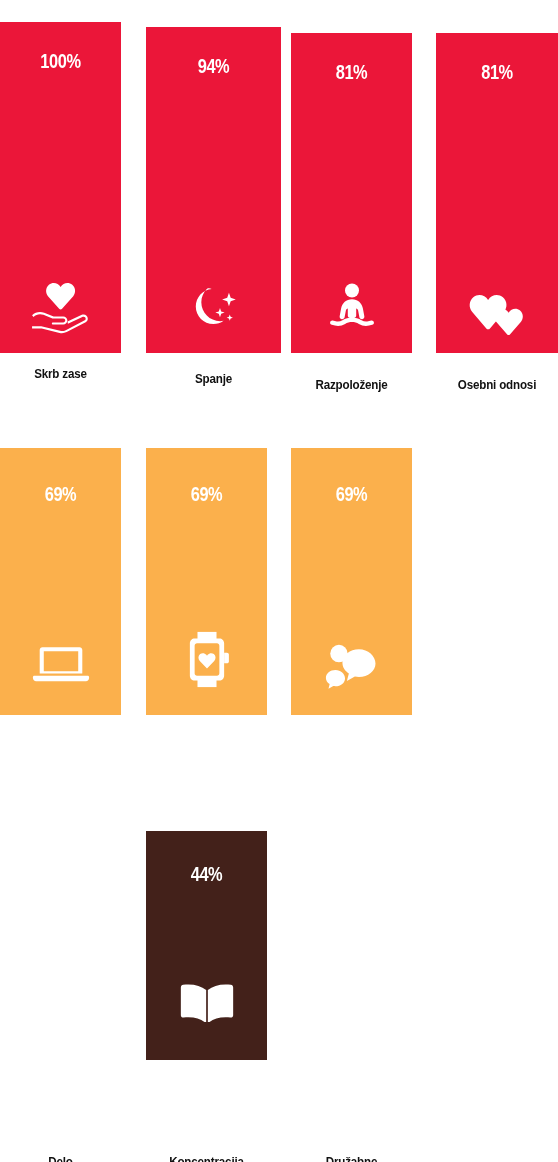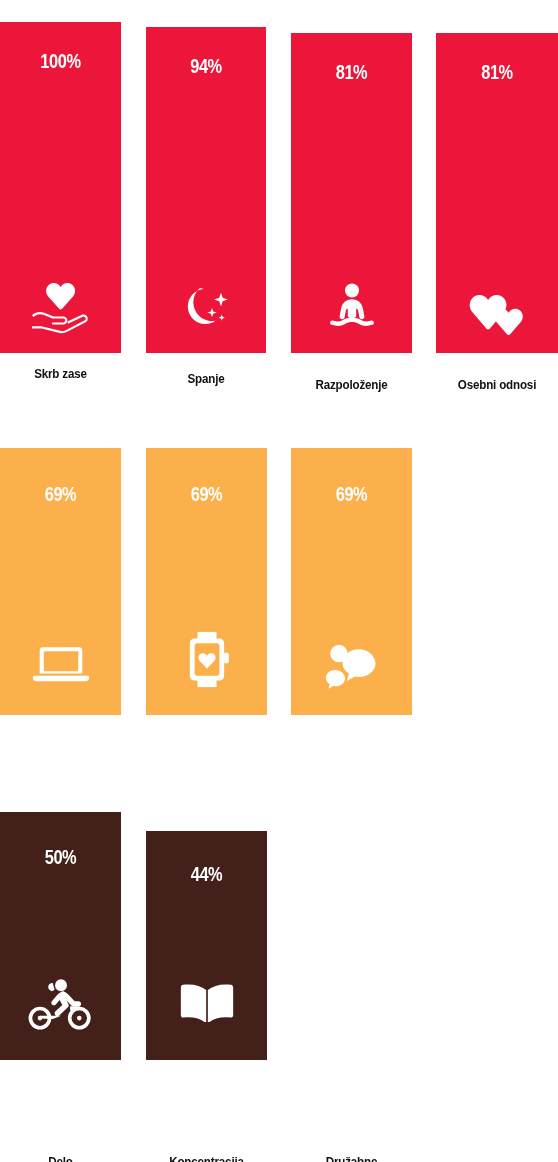--- a/index.html
+++ b/index.html
@@ -91,21 +91,21 @@
         <path d="M31.6 6.2c2.6-4.3 8.3-5.4 12.1-2.2 3.5 3 3.9 8.2 1 11.8l-11.6 13c-.8.9-2.2.9-3 0l-11.6-13c-2.9-3.6-2.5-8.8 1-11.8 3.8-3.2 9.5-2.1 12.1 2.2z"></path>
         <path d="M2 35.5c3.4-3.4 8.2-4.3 12.6-2.6l9.8 3.9h9.9c2.4 0 4.3 1.9 4.3 4.2 0 2.3-1.9 4.2-4.3 4.2H23.6c-.6 0-1.1-.5-1.1-1.1s.5-1.1 1.1-1.1h10.7c1.2 0 2.1-.9 2.1-2s-.9-2-2.1-2H24c-.3 0-.6-.1-.9-.2l-9.3-3.7c-3.6-1.4-7.6-.6-10.3 2.2"></path>
         <path d="M38.7 41.9l14.9-6.8c2.9-1.3 6.2.8 6.2 4 0 1.5-.8 2.9-2.2 3.6L37.9 52.9c-2.3 1.2-4.9 1.5-7.4.9L12 49.3c-.5-.1-1-.1-1.5-.1H2v-2.2h8.5c.7 0 1.4.1 2.1.2l18.5 4.5c1.9.5 4 .3 5.8-.7l19.7-10.2c.6-.3 1-1 1-1.7 0-1.5-1.5-2.5-2.9-1.9l-15.5 7.1"></path>
       </svg>
     </div>
     <div class="bar-label" style="top:343px;">
       <div>Skrb zase</div>
     </div>
   </div>
 
-  <div class="bar-group" style="left:146px; top:27px; width:120px; height:326px;">
+  <div class="bar-group" style="left:146px; top:27px; width:135px; height:326px;">
     <div class="bar" style="height:326px; background:#EB1639;"></div>
     <div class="bar-value" style="top:29px;">94%</div>
     <div class="bar-icon" style="top:253px; height:56px;">
       <svg viewBox="0 0 64 56" width="58" height="51" aria-hidden="true">
         <path d="M29.5 6.5c-9.9.9-17.6 9.2-17.6 19.3 0 10.7 8.7 19.4 19.4 19.4 4.2 0 8.1-1.3 11.3-3.6-1.2.2-2.5.4-3.8.4-11.5 0-20.8-9.3-20.8-20.8 0-5.6 2.2-10.7 5.8-14.4.6-.7 2.3-1.9 5.7-.3z"></path>
         <path d="M48.5 10.5l1.9 5.6 5.6 1.9-5.6 1.9-1.9 5.6-1.9-5.6-5.6-1.9 5.6-1.9z"></path>
         <path d="M38.6 27.4l1.3 3.8 3.8 1.3-3.8 1.3-1.3 3.8-1.3-3.8-3.8-1.3 3.8-1.3z"></path>
         <path d="M49.4 34.7l.9 2.5 2.5.9-2.5.9-.9 2.5-.9-2.5-2.5-.9 2.5-.9z"></path>
       </svg>
     </div>
@@ -183,38 +183,20 @@
         <path d="M40 6c-10.5 0-19 6.9-19 15.5 0 5 2.9 9.5 7.4 12.3l-2.3 8.6 9.2-5c1.5.3 3.1.5 4.7.5 10.5 0 19-6.9 19-15.5s-8.5-16.4-19-16.4z"></path>
         <path d="M13 30c-6.1 0-11 4-11 9 0 2.9 1.7 5.5 4.3 7.1l-1.3 5.3 5.5-3.1c.8.1 1.7.2 2.5.2 6.1 0 11-4 11-9s-4.9-9.5-11-9.5z"></path>
       </svg>
     </div>
     <div class="bar-label" style="top:705px;">
       <div>Družabne</div>
 
     </div>
   </div>
 
-  <div class="bar-group" style="left:0px; top:812px; width:121px; height:248px;">
-    <div class="bar" style="height:248px; background:#43211A;"></div>
-    <div class="bar-value" style="top:35px;">50%</div>
-    <div class="bar-icon" style="top:160px; height:62px;">
-      <svg viewBox="0 0 72 58" width="66" height="53" aria-hidden="true">
-        <circle cx="13" cy="45" r="10.5" fill="none" stroke="#ffffff" stroke-width="4"></circle>
-        <circle cx="56" cy="45" r="10.5" fill="none" stroke="#ffffff" stroke-width="4"></circle>
-        <circle cx="13" cy="45" r="2.5"></circle>
-        <circle cx="56" cy="45" r="2.5"></circle>
-        <circle cx="36" cy="9" r="6.5"></circle>
-        <path d="M27 6.5c-2.8 0-5 1.5-5 4.5 0 2.6 2 4 4 4.5l3-1.5-2-7.5z"></path>
-        <path d="M40 15.5c-3.5 0-5.8 1.5-7.5 3.5l-6.5 7.5c-1 1.2-.8 3 .4 3.9 1.2 1 3 .8 3.9-.4l4.2-4.9 3 5.5-7.5 7c-1.2 1.1-1.3 3-.2 4.2 1.1 1.2 3 1.3 4.2.2l9.5-8.8c1-.9 1.2-2.3.6-3.5l-2.1-4 5.6 5.8c.6.6 1.4.9 2.2.9h5.3c1.6 0 2.9-1.3 2.9-2.9s-1.3-2.9-2.9-2.9h-4.1l-7.3-7.7c-1.6-1.7-3.7-3.4-6.7-3.4z"></path>
-        <path d="M46 32h10v4.5h-10z"></path>
-        <path d="M13 42.5h23l-9 3.5-14-.5z"></path>
-      </svg>
-    </div>
-
-  </div>
 
   <div class="bar-group" style="left:146px; top:831px; width:121px; height:286px;">
     <div class="bar" style="height:229px; background:#43211A;"></div>
     <div class="bar-value" style="top:33px;">44%</div>
     <div class="bar-icon" style="top:145px; height:54px;">
       <svg viewBox="0 0 64 54" width="54" height="46" aria-hidden="true">
         <path d="M31 11.5C25.8 7.3 18.6 5 10 5c-2.2 0-4.3.2-6.3.5C2.2 5.7 1 7 1 8.5v33c0 1.7 1.5 3 3.2 2.8 1.9-.2 3.9-.3 5.8-.3 8 0 14.6 2 19 5.5h2V11.5z"></path>
         <path d="M33 11.5C38.2 7.3 45.4 5 54 5c2.2 0 4.3.2 6.3.5C61.8 5.7 63 7 63 8.5v33c0 1.7-1.5 3-3.2 2.8-1.9-.2-3.9-.3-5.8-.3-8 0-14.6 2-19 5.5h-2V11.5z"></path>
       </svg>
     </div>

